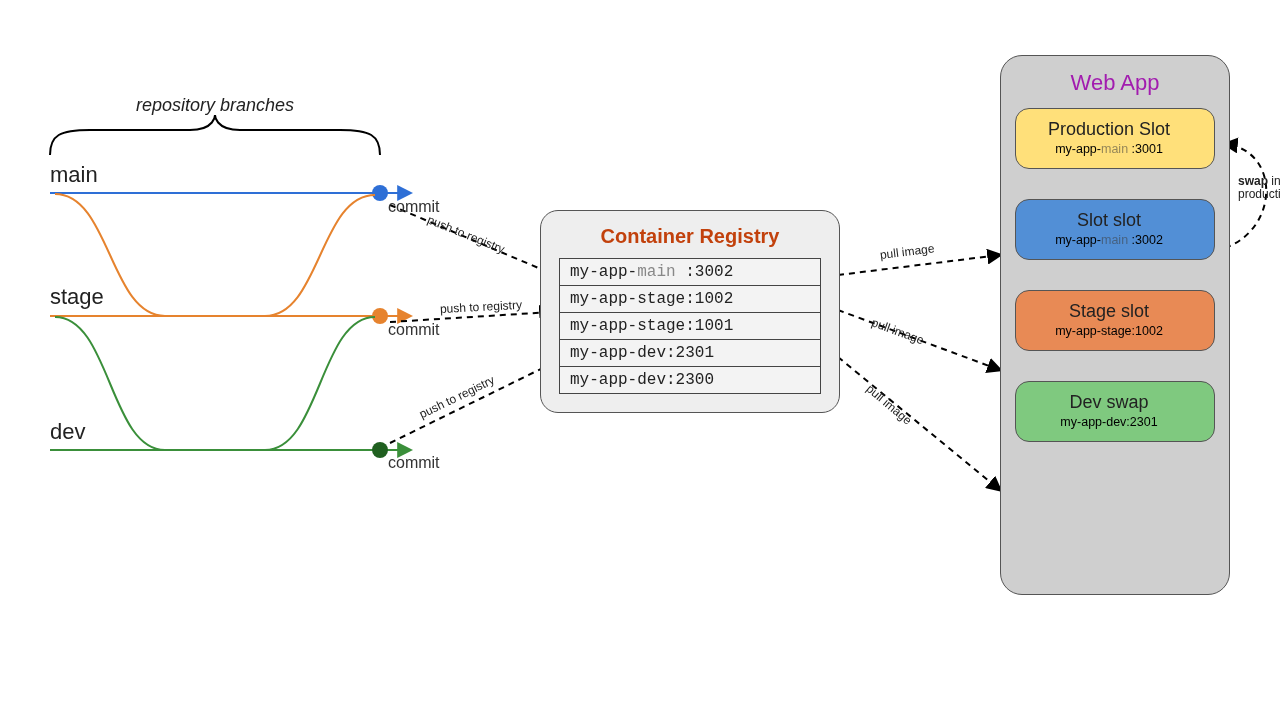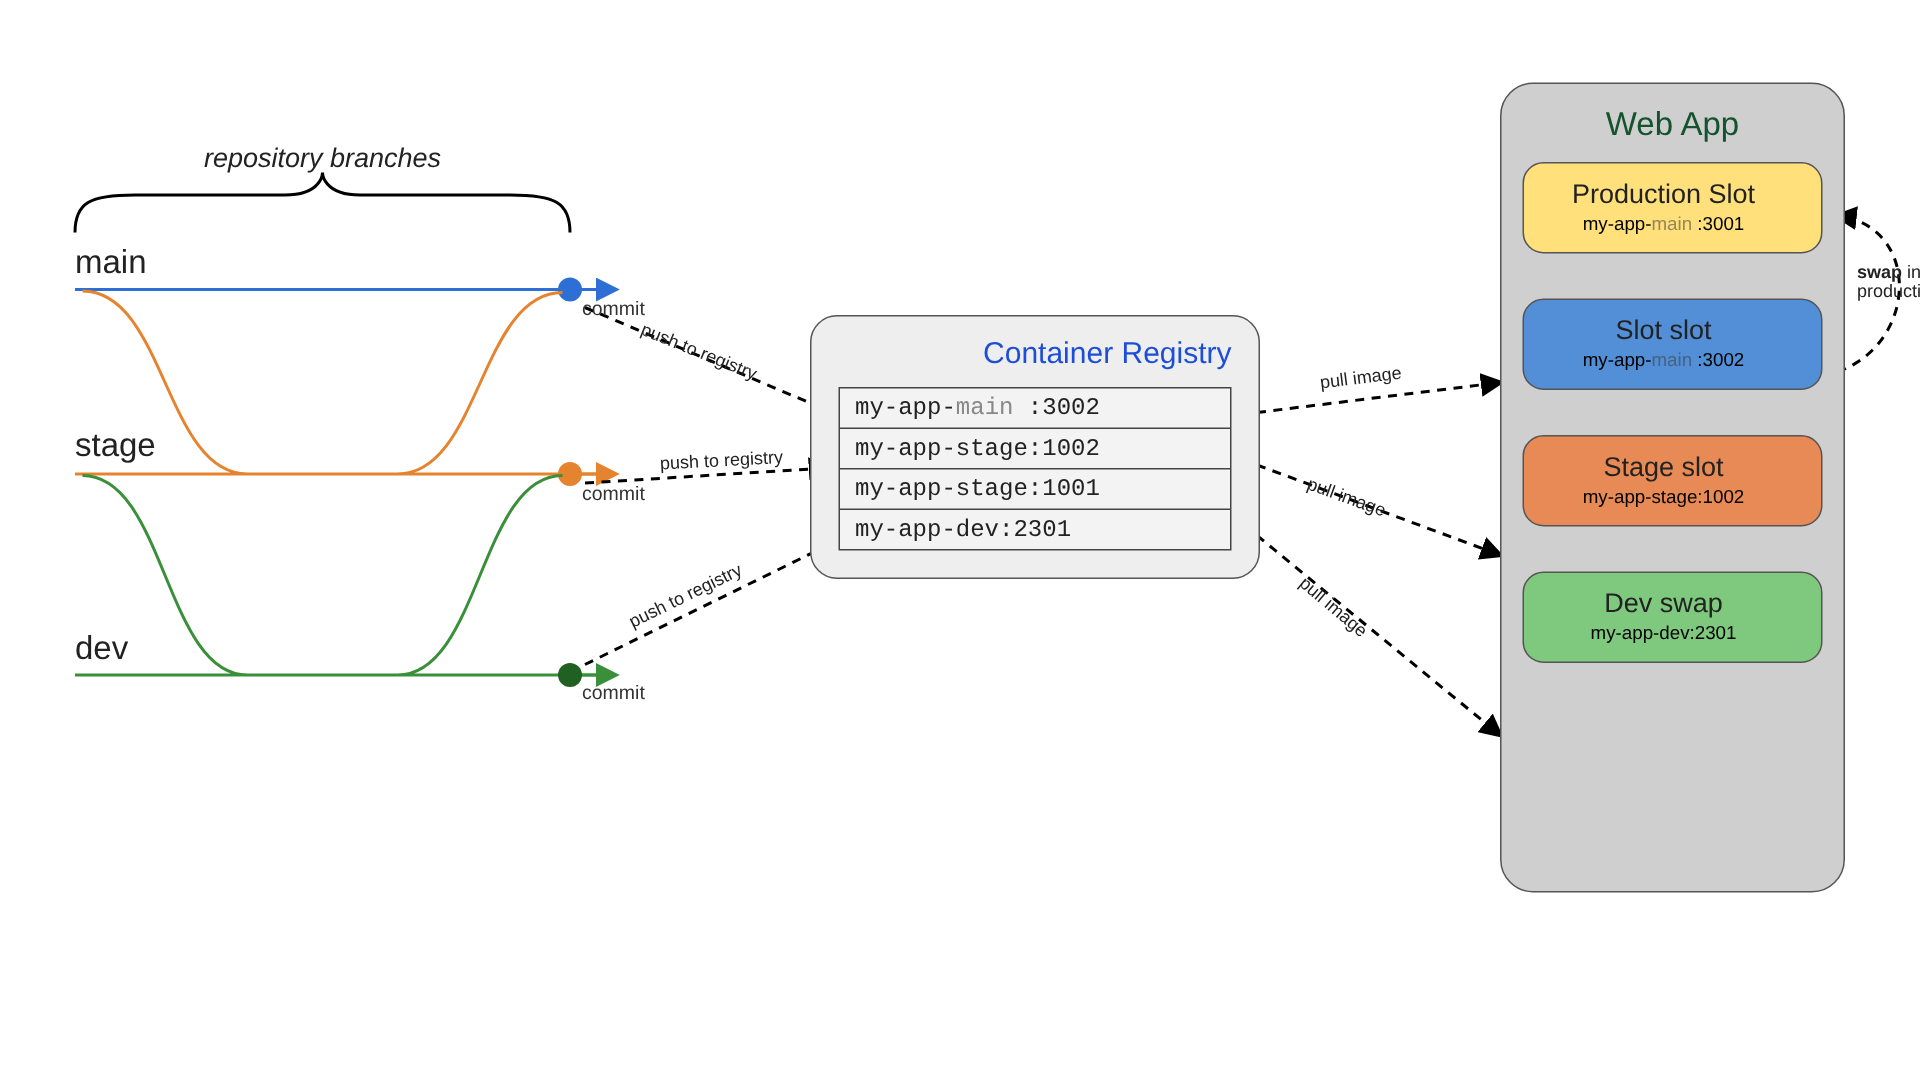--- a/index.html
+++ b/index.html
@@ -15,21 +15,21 @@
   .layer { position: absolute; left: 0; top: 0; width: 1280px; height: 720px; }
   svg.layer { pointer-events: none; }
 
   .branch-label {
     position: absolute;
     font-size: 22px;
     color: #222;
   }
   .commit-label {
     position: absolute;
-    font-size: 13px;
+    font-size: 16px;
     color: #333;
   }
   .push-label {
     position: absolute;
     font-size: 12px;
     color: #222;
     transform-origin: left center;
   }
   .pull-label {
     position: absolute;
@@ -52,24 +52,24 @@
     left: 540px;
     top: 210px;
     width: 300px;
     background: #eeeeee;
     border: 1.5px solid #555;
     border-radius: 18px;
     padding: 10px 18px 18px 18px;
   }
   .registry h2 {
     margin: 4px 0 10px 0;
-    text-align: right;
+    text-align: center;
     font-size: 20px;
-    font-weight: 400;
-    color: #1d4ed8;
+    font-weight: 700;
+    color: #c2410c;
   }
   .registry-list {
     border: 1px solid #444;
     background: #f3f3f3;
   }
   .registry-list .row {
     padding: 4px 10px;
     border-bottom: 1px solid #444;
     font-family: "Consolas","Courier New",monospace;
     font-size: 16px;
@@ -88,21 +88,21 @@
     background: #cfcfcf;
     border: 1.5px solid #555;
     border-radius: 22px;
     padding: 10px 14px 14px 14px;
   }
   .webapp h2 {
     margin: 4px 0 12px 0;
     text-align: center;
     font-size: 22px;
     font-weight: 400;
-    color: #14532d;
+    color: #a21caf;
   }
   .slot {
     border: 1.5px solid #555;
     border-radius: 14px;
     padding: 10px 12px 12px 0;
     margin-bottom: 30px;
     text-align: center;
   }
   .slot-title { font-size: 18px; color: #222; margin-bottom: 2px; }
   .slot-tag   { font-family: Liberation Sans, sans-serif; font-size: 12.5px; }
@@ -204,20 +204,21 @@
 
 <div class="registry">
   <h2>Container Registry</h2>
   <div class="registry-list">
     <div class="row">
       <span>my-app-</span><span class="tag-grey">main </span><span>:3002</span>
     </div>
     <div class="row"><span>my-app-stage:1002</span></div>
     <div class="row"><span>my-app-stage:1001</span></div>
     <div class="row"><span>my-app-dev:2301</span></div>
+    <div class="row"><span>my-app-dev:2300</span></div>
   </div>
 </div>
 
 <div class="webapp">
   <h2>Web App</h2>
 
   <div class="slot slot-prod">
     <div class="slot-title">Production Slot</div>
     <div class="slot-tag">
       <span>my-app-</span><span class="tag-grey">main </span><span>:3001</span>

